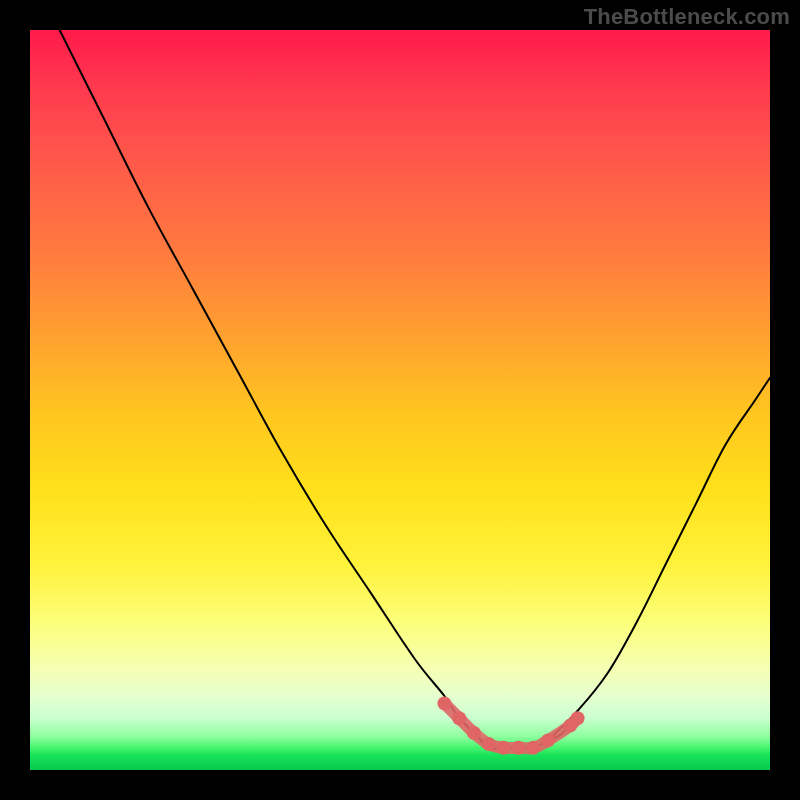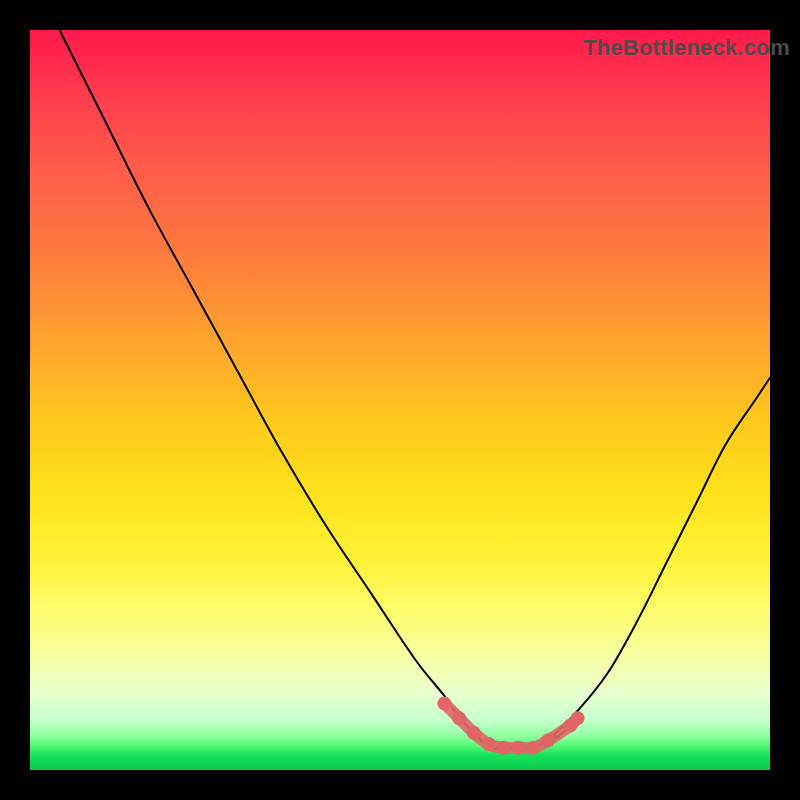--- a/index.html
+++ b/index.html
@@ -13,21 +13,20 @@
   .watermark {
     position: absolute;
     top: 4px;
     right: 10px;
     font-family: Arial, Helvetica, sans-serif;
     font-size: 22px;
     font-weight: 600;
     color: #4b4b4b;
     letter-spacing: 0.2px;
     z-index: 5;
-    margin-top: 31px;
   }
   .plot {
     position: absolute;
     left: 30px;
     top: 30px;
     width: 740px;
     height: 740px;
     
     background: linear-gradient(
       to bottom,

